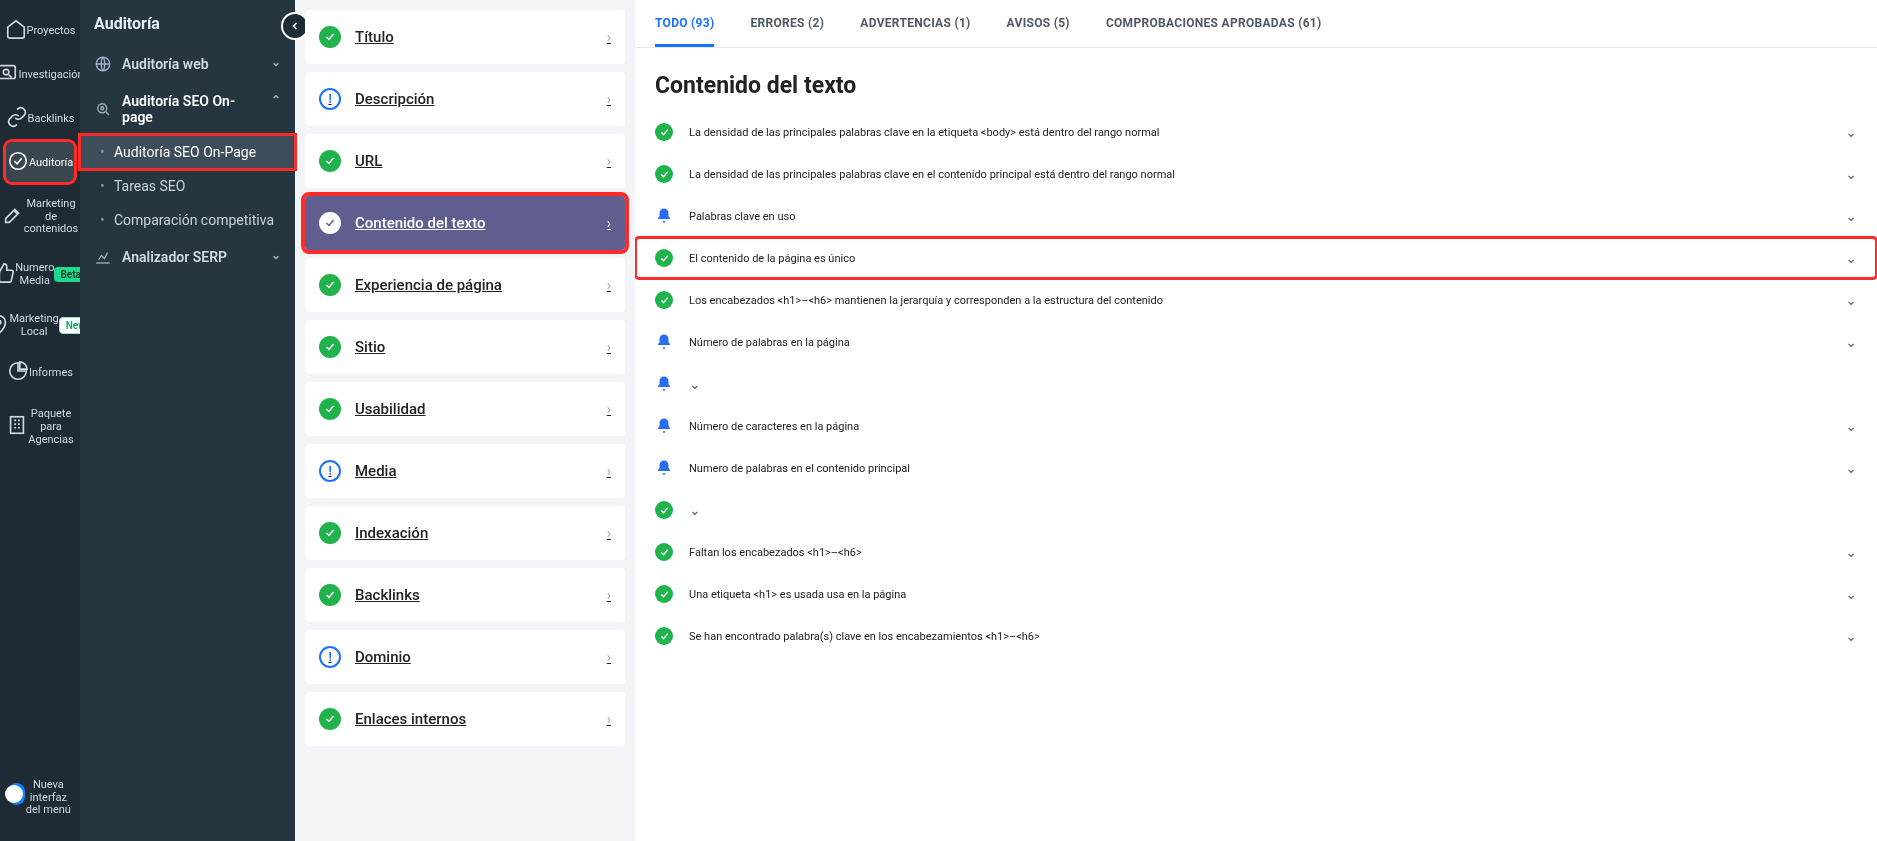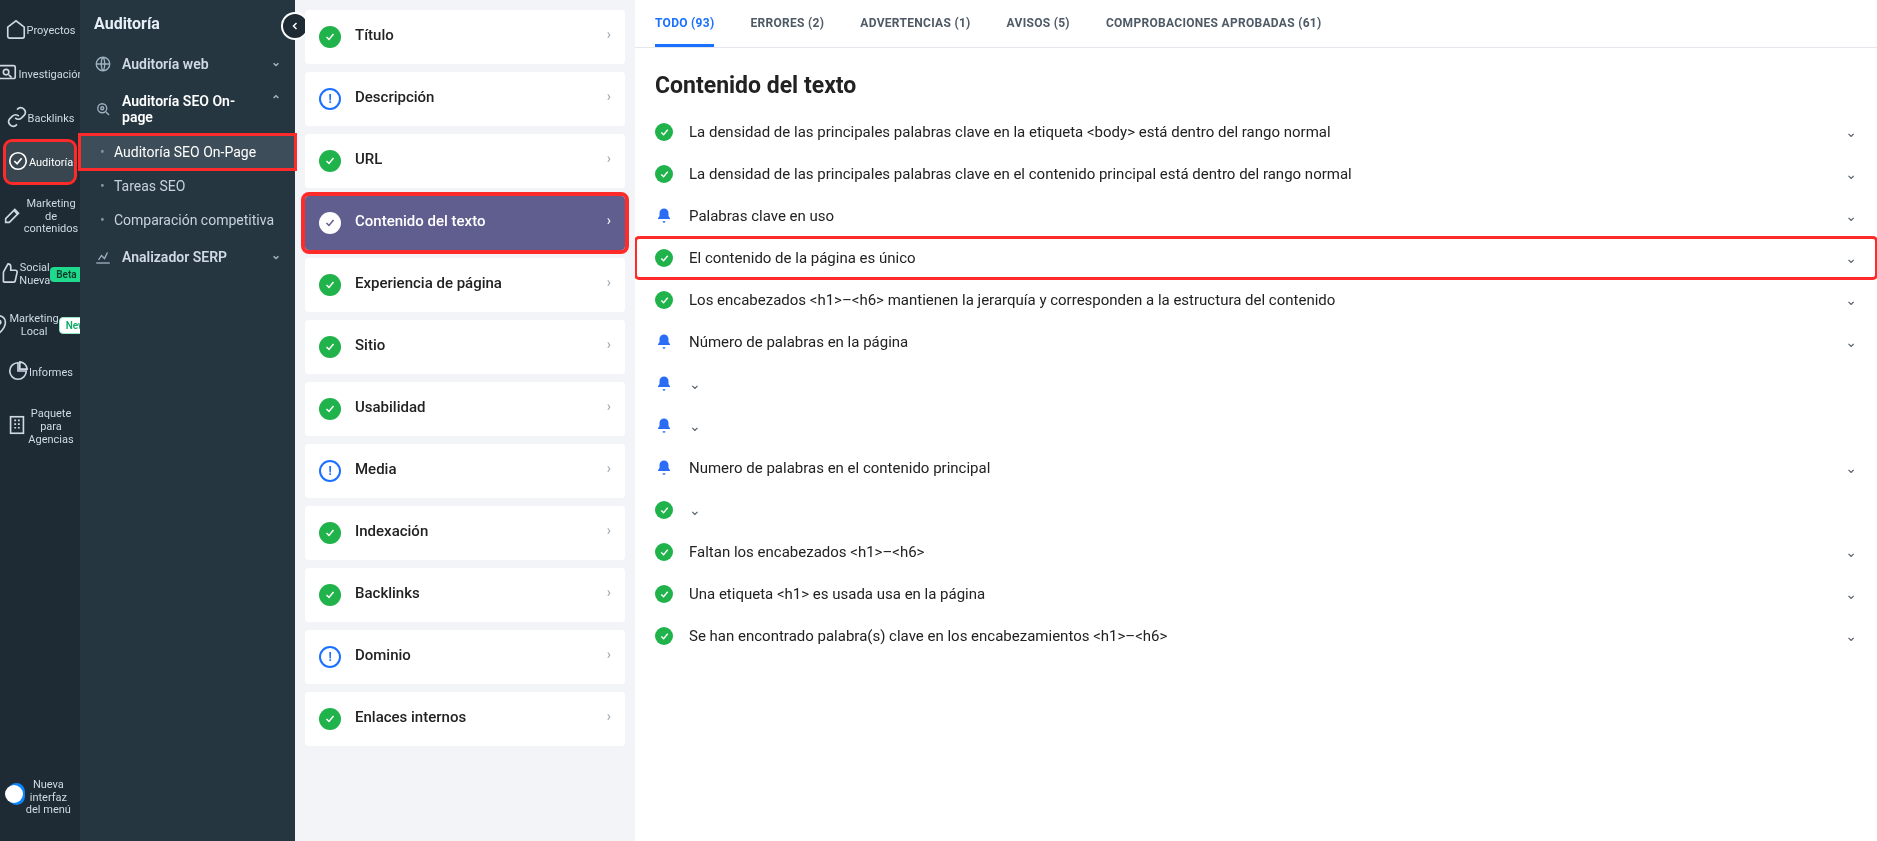--- a/index.html
+++ b/index.html
@@ -35,21 +35,21 @@
   .nav-row .chev { margin-left:auto; font-size:12px; color:#9fb0c0; }
   .nav-sub { padding:8px 8px 8px 34px; cursor:pointer; color:#c6d2de; display:flex; align-items:flex-start; position:relative; line-height:1.3; }
   .nav-sub:before { content:"•"; position:absolute; left:20px; color:#7f93a5; }
   .nav-sub.active { background:#3d4e5a; border-radius:0; color:#fff; }
   .nav-sub.hl { outline:3px solid #ff2a2a; outline-offset:-1px; }
   .nav-row.top.expanded { color:#fff; }
   .nav-row.top .label { font-size:14px; }
 
   
   .catcol { width:340px; background:#f2f4f7; padding:10px 10px; overflow-y:auto; }
-  .cat-item { background:#fff; border-radius:4px; display:flex; padding:16px 14px; margin-bottom:8px; cursor:pointer; position:relative; }
+  .cat-item { background:#fff; border-radius:4px; display:flex; align-items:center; padding:16px 14px; margin-bottom:8px; cursor:pointer; position:relative;text-decoration:underline; }
   .cat-item.active { background:#5f5e8f; color:#fff; }
   .cat-item.hl { outline:4px solid #ff2a2a; outline-offset:0; }
   .cat-item .ci { width:22px; height:22px; border-radius:50%; display:inline-flex; align-items:center; justify-content:center; margin-right:14px; flex-shrink:0; }
   .cat-item .ci.ok  { background:#20b24b; color:#fff; }
   .cat-item .ci.info{ border:2px solid #1b71ff; color:#1b71ff; background:transparent; font-weight:700; font-size:12px; }
   .cat-item.active .ci.ok { background:#fff; color:#5f5e8f; }
   .cat-item .name { flex:1; font-size:15px; font-weight:500; }
   .cat-item .chev { color:#9aa5b1; font-size:14px; }
   .cat-item.active .chev { color:#fff; }
   .catcol::-webkit-scrollbar { width:6px; }
@@ -59,21 +59,21 @@
   .main { flex:1; padding:0; overflow-y:auto; background:#fff; }
   .tabs { display:flex; gap:36px; padding:16px 36px 0 20px; border-bottom:1px solid #e4e7ec; }
   .tabs .tab { padding-bottom:14px; font-size:12px; font-weight:700; letter-spacing:.3px; color:#4e5a66; cursor:pointer; }
   .tabs .tab.active { color:#1b71ff; border-bottom:3px solid #1b71ff; }
   .main h2 { font-size:23px; font-weight:700; padding:24px 20px 12px; }
   .check-row { display:flex; align-items:center; padding:12px 20px; cursor:pointer; }
   .check-row.hl { outline:3px solid #ff2a2a; outline-offset:-2px; border-radius:4px; }
   .check-row .ri { width:18px; height:18px; border-radius:50%; display:inline-flex; align-items:center; justify-content:center; margin-right:16px; flex-shrink:0; }
   .check-row .ri.ok { background:#20b24b; color:#fff; font-size:11px; }
   .check-row .ri.bell { color:#2a6df4; width:18px; height:18px; }
-  .check-row .txt { flex:1; font-size:15px; color:#222; }
+  .check-row .txt { flex:1; font-size:11px; color:#222; }
   .check-row .chev { color:#5b6470; font-size:14px; transform:rotate(0deg); }
   .bell-svg { width:18px; height:18px; }
   svg { display:block; }
 </style>
 </head>
 <body>
 
 <div class="app">
 
   <nav class="rail">
@@ -122,21 +122,21 @@
         </span>
       <span class="lbl">Marketing de contenidos</span>
     </div>
     <div class="rail-item">
       <span class="rail-icon">
           <svg width="22" height="22" viewBox="0 0 24 24" fill="none" stroke-width="1.8">
             <path d="M7 22V11"></path>
             <path d="M7 11l5-9a3 3 0 0 1 3 3v4h5a2 2 0 0 1 2 2l-2 9a2 2 0 0 1-2 2H7"></path>
           </svg>
         </span>
-      <span class="lbl">Social Nueva</span>
+      <span class="lbl">Numero Media</span>
       <span class="badge beta">Beta</span>
     </div>
     <div class="rail-item">
       <span class="rail-icon">
           <svg width="22" height="22" viewBox="0 0 24 24" fill="none" stroke-width="1.8">
             <path d="M12 22s7-6 7-12a7 7 0 1 0-14 0c0 6 7 12 7 12z"></path>
             <circle cx="12" cy="10" r="2"></circle>
           </svg>
         </span>
       <span class="lbl">Marketing Local</span>
@@ -395,20 +395,21 @@
             </svg>
           </span>
           <span class="chev">⌄</span>
         </div>
         <div class="check-row">
           <span class="ri bell">
             <svg class="bell-svg" viewBox="0 0 24 24" fill="#2a6df4">
               <path d="M12 2a6 6 0 0 0-6 6v4l-2 3v1h16v-1l-2-3V8a6 6 0 0 0-6-6zM10 19a2 2 0 0 0 4 0h-4z"></path>
             </svg>
           </span>
+          <span class="txt">Número de caracteres en la página</span>
           <span class="chev">⌄</span>
         </div>
         <div class="check-row">
           <span class="ri bell">
             <svg class="bell-svg" viewBox="0 0 24 24" fill="#2a6df4">
               <path d="M12 2a6 6 0 0 0-6 6v4l-2 3v1h16v-1l-2-3V8a6 6 0 0 0-6-6zM10 19a2 2 0 0 0 4 0h-4z"></path>
             </svg>
           </span>
           <span class="txt">Numero de palabras en el contenido principal</span>
           <span class="chev">⌄</span>

